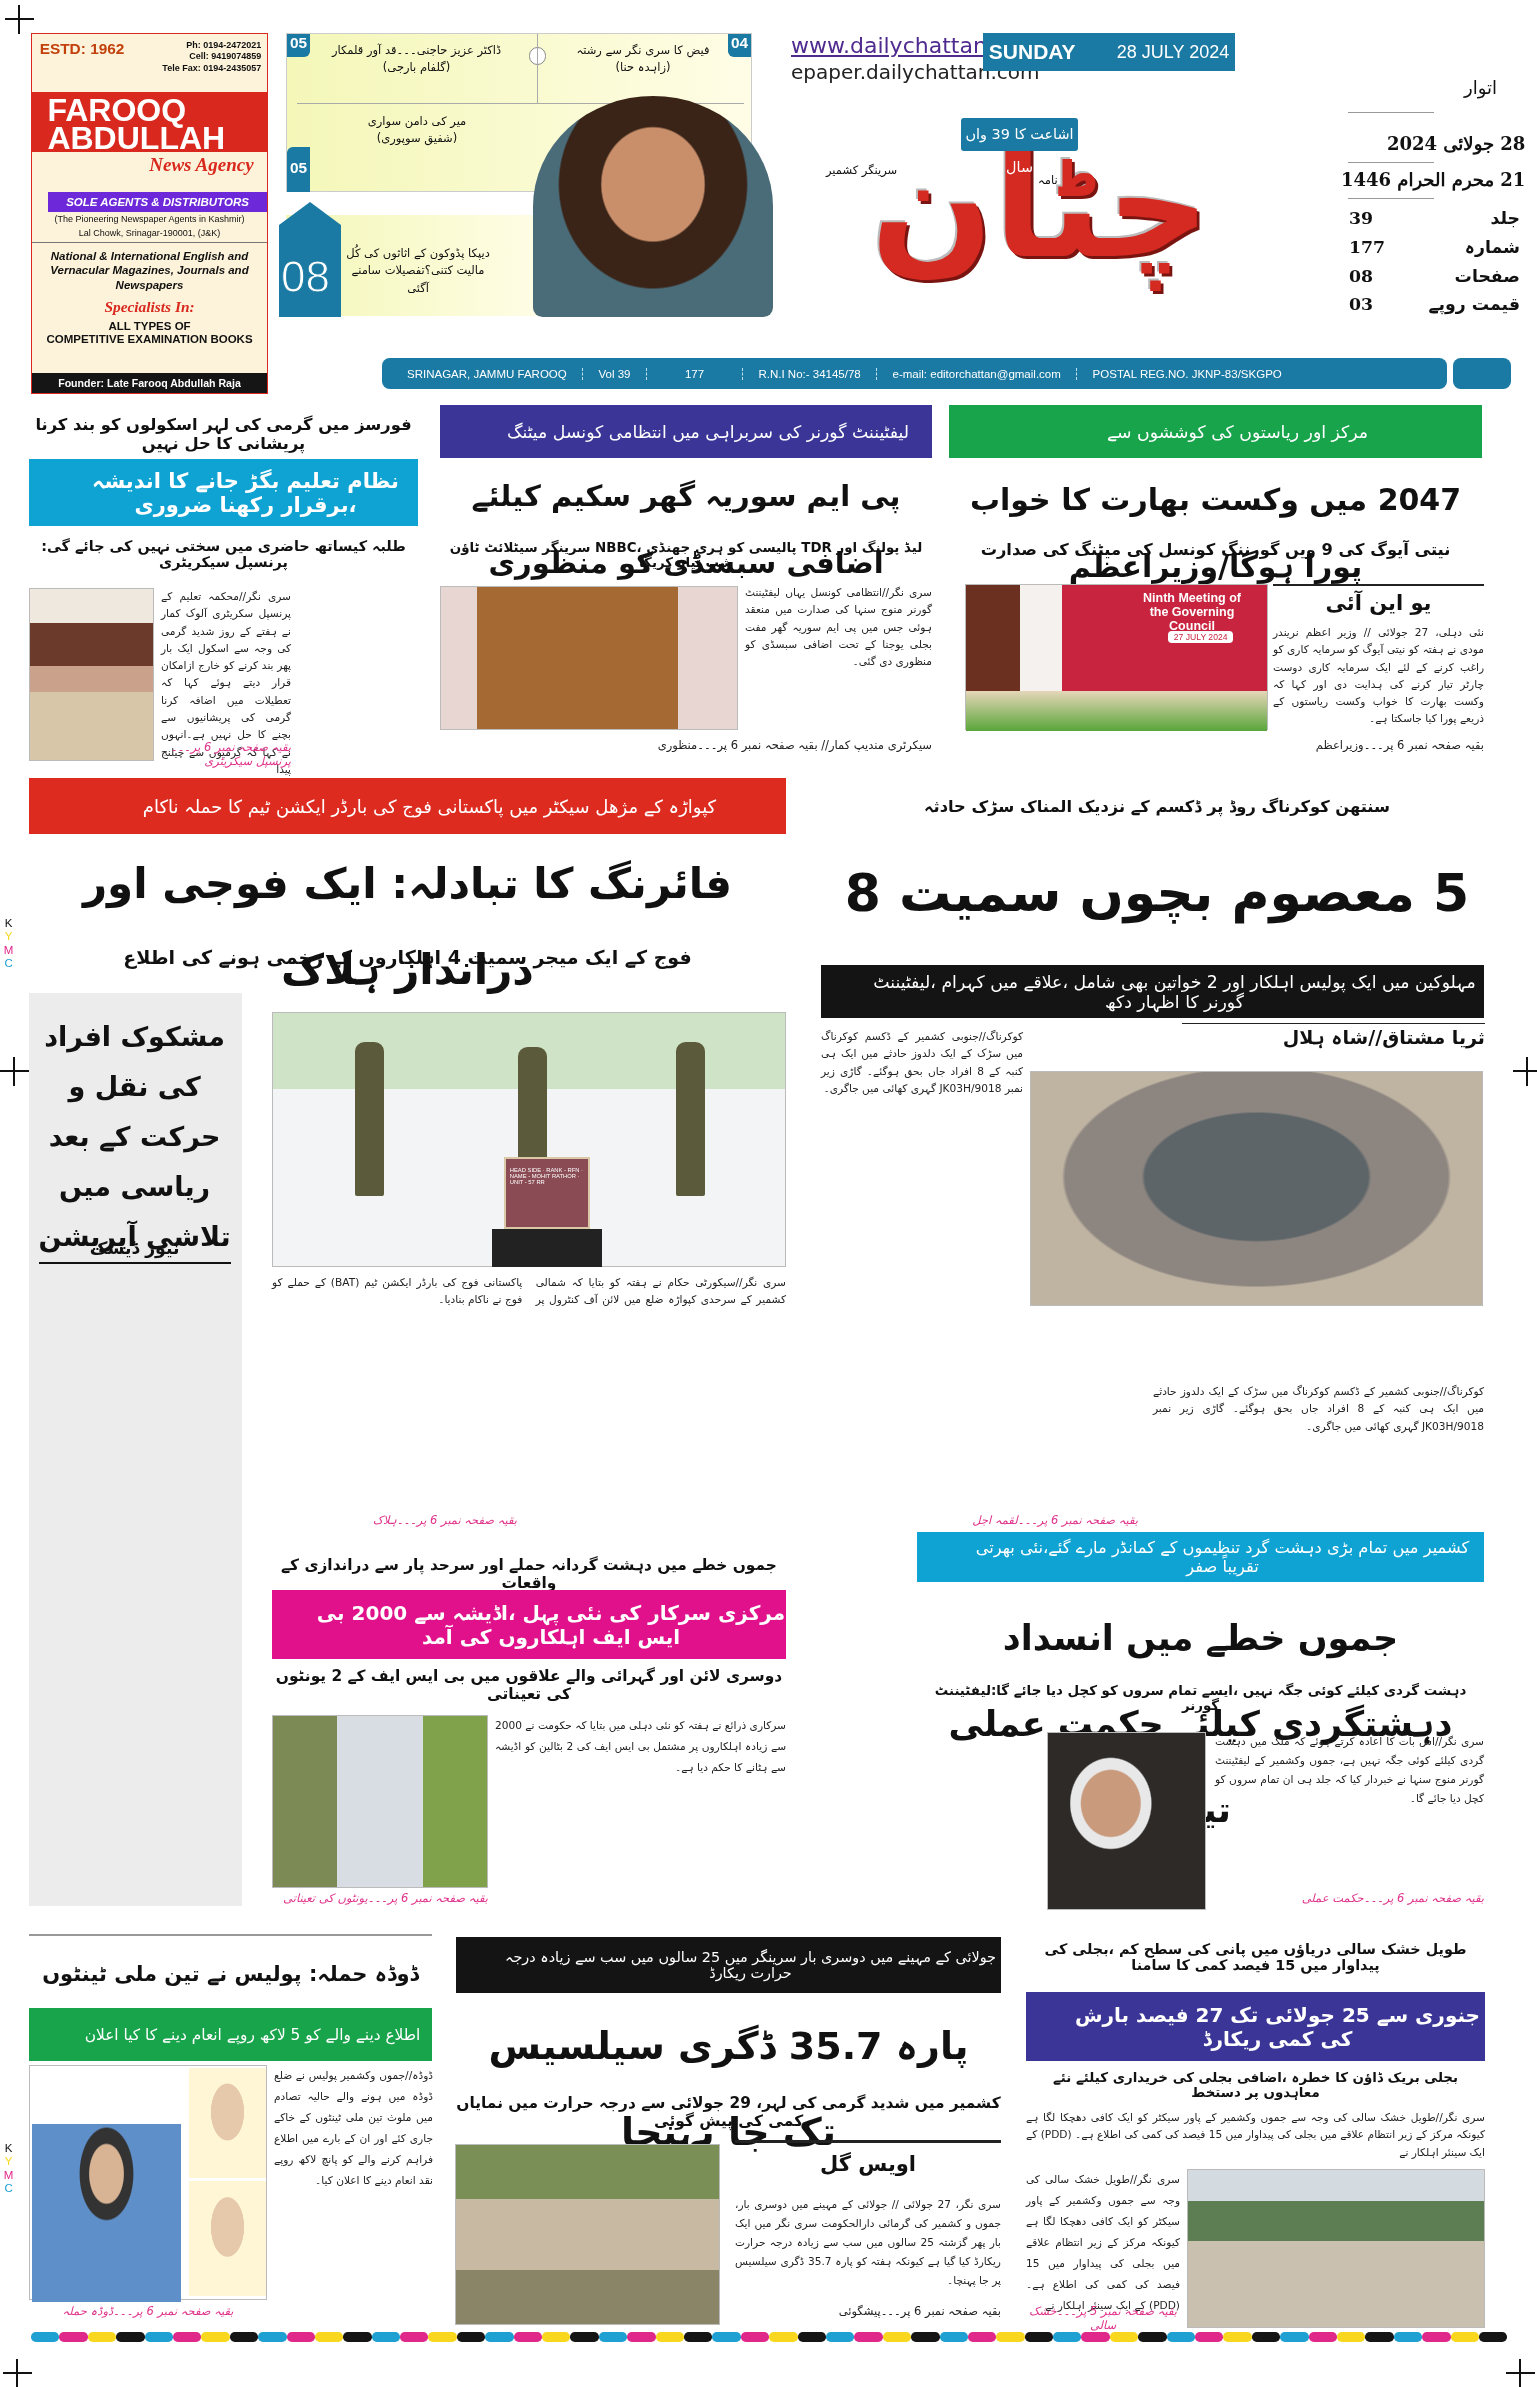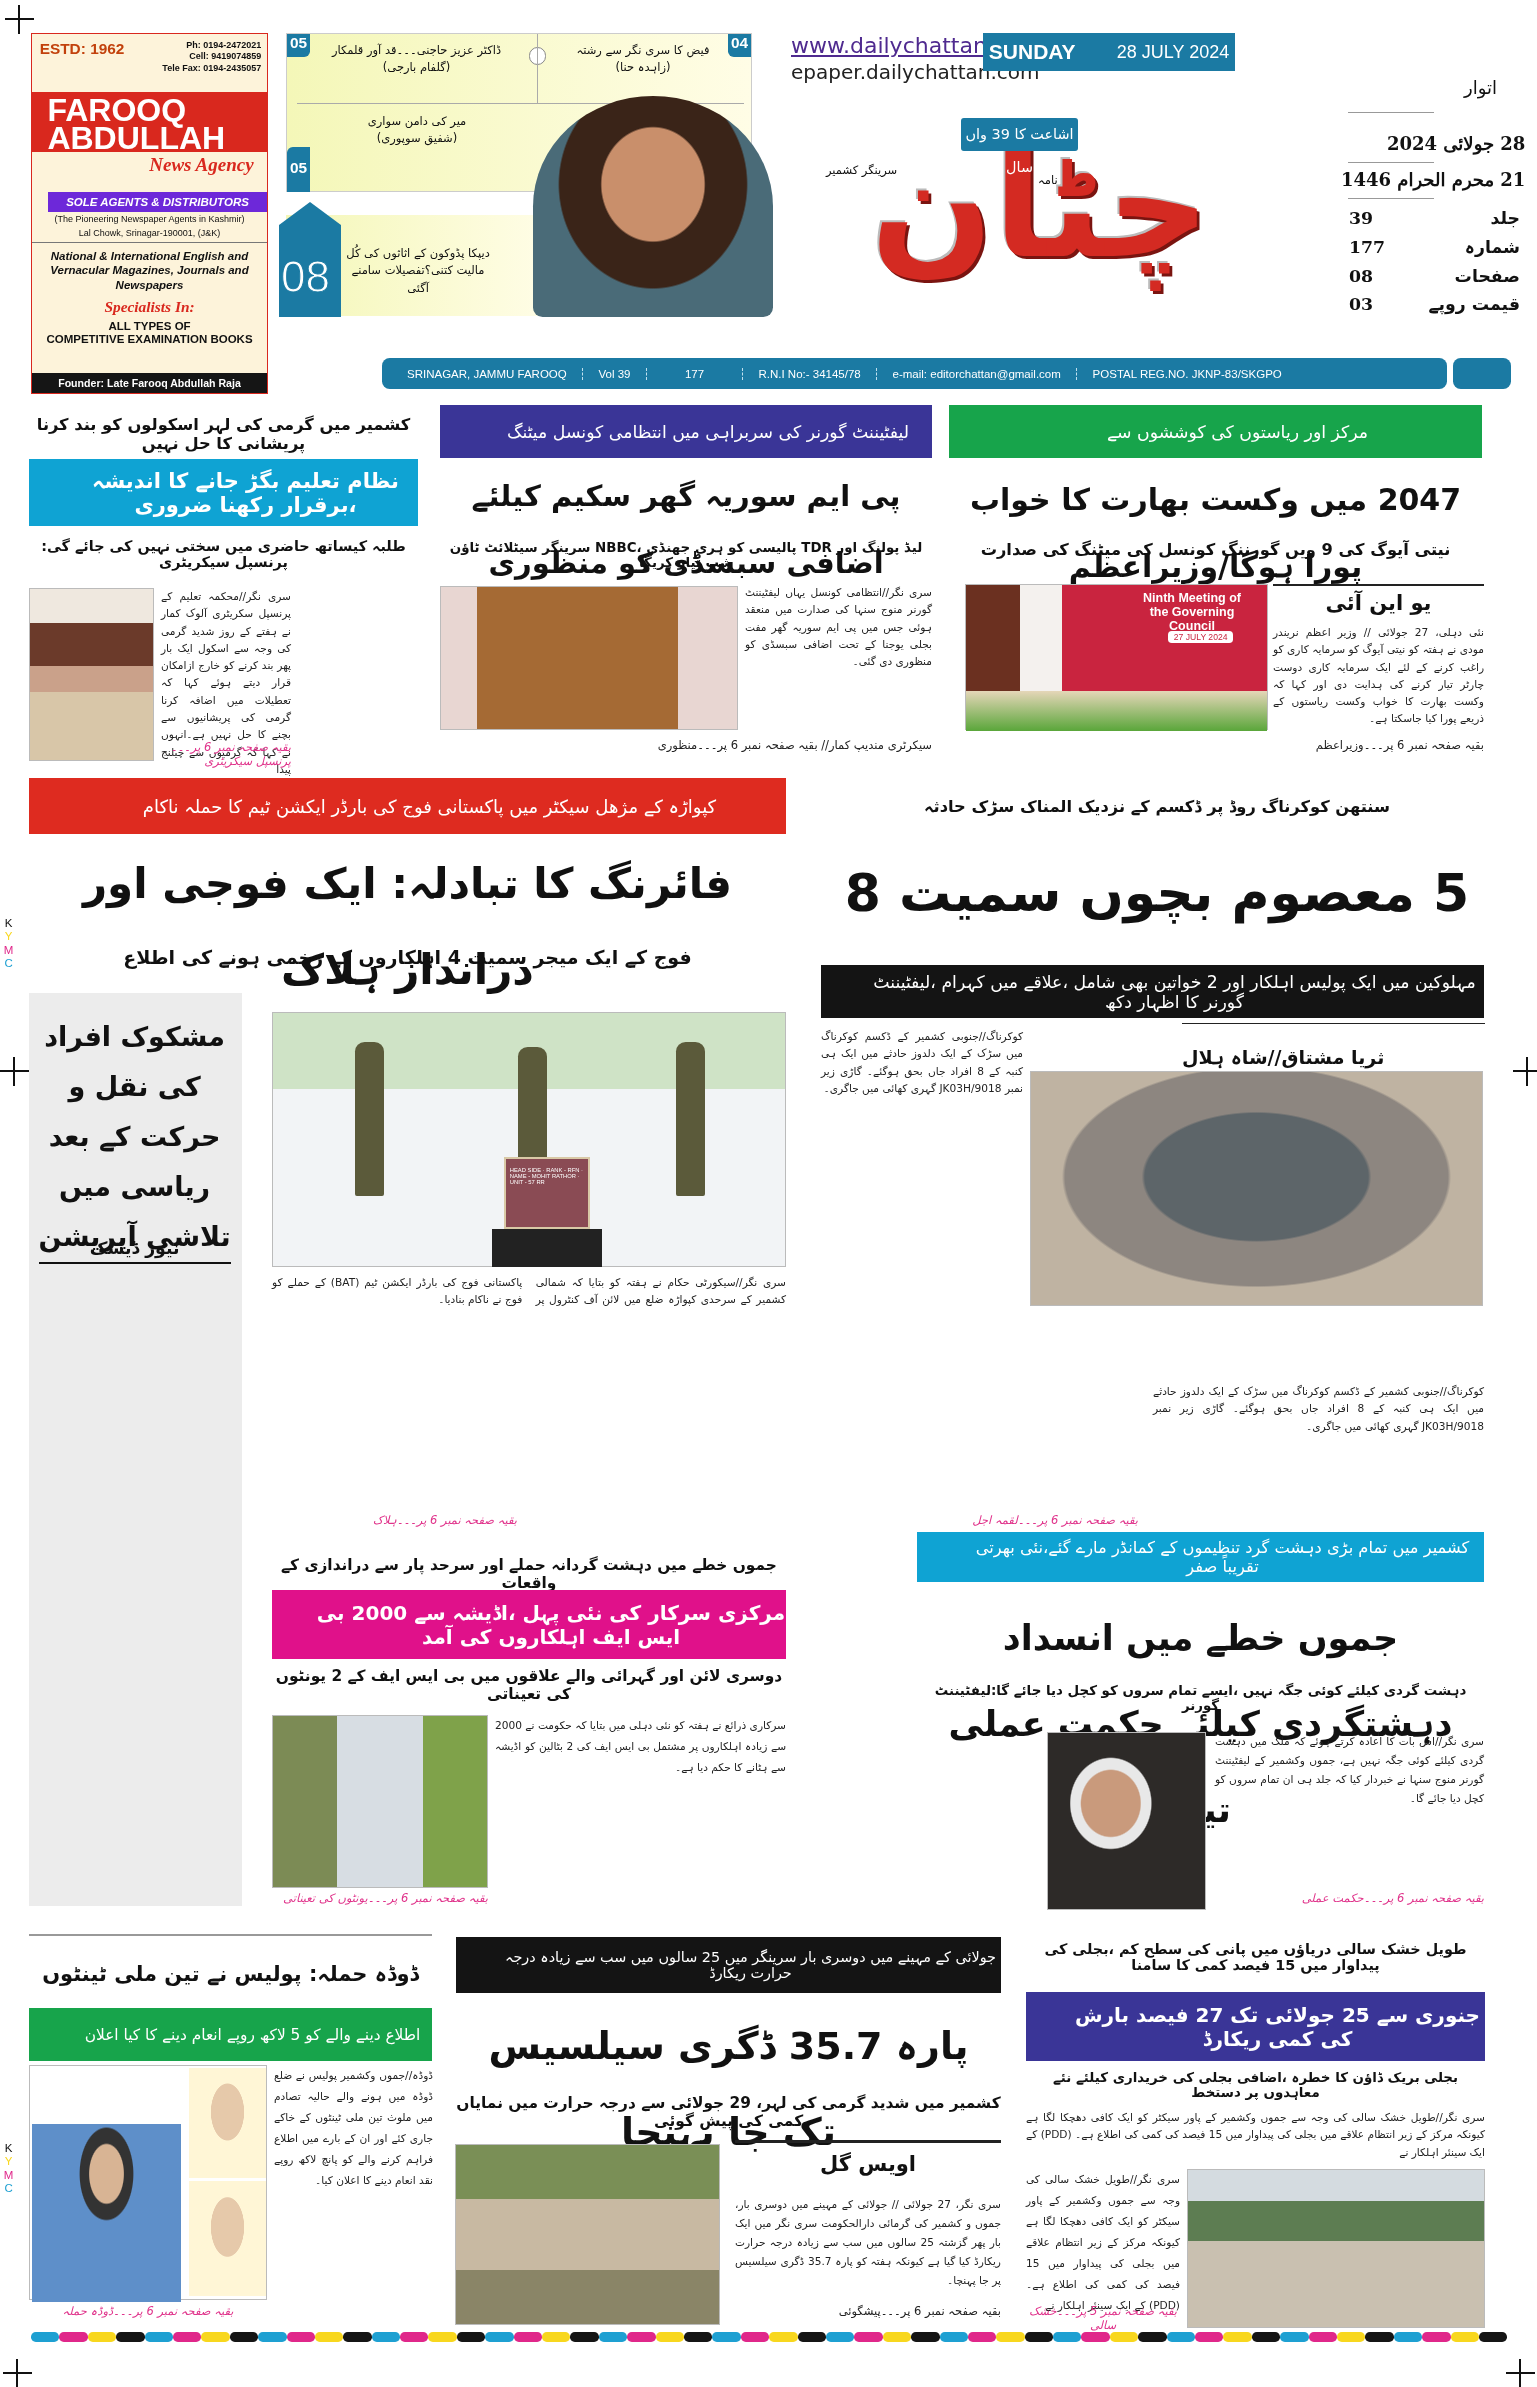--- a/index.html
+++ b/index.html
@@ -185,21 +185,21 @@
     <span>SRINAGAR, JAMMU FAROOQ</span>
     <span>Vol 39</span>
     <span style="padding:0 38px;">177</span>
     <span>R.N.I No:- 34145/78</span>
     <span>e-mail: editorchattan@gmail.com</span>
     <span>POSTAL REG.NO. JKNP-83/SKGPO</span>
   </div>
   <div class="tail"></div>
 </div>
 
-<div class="kicker urdu" style="left:29px; top:415px; width:389px; font-size:16.3px;">کشمیر میں گرمی کی لہر اسکولوں کو بند کرنا پریشانی کا حل نہیں</div>
+<div class="kicker urdu" style="left:29px; top:415px; width:389px; font-size:16.3px;">فورسز میں گرمی کی لہر اسکولوں کو بند کرنا پریشانی کا حل نہیں</div>
 <div class="band urdu" style="left:29px; top:459px; width:389px; height:67px; background:#0fa3d3; font-size:21px; font-weight:bold;">نظام تعلیم بگڑ جانے کا اندیشہ ،برقرار رکھنا ضروری</div>
 <div class="kicker urdu" style="left:29px; top:538px; width:389px; font-size:14.4px;">طلبہ کیساتھ حاضری میں سختی نہیں کی جائے گی: پرنسپل سیکریٹری</div>
 <div class="photo" style="left:29px; top:588px; width:125px; height:173px; background:linear-gradient(#efe8df 0 20%, #6b3a2a 20% 45%, #caa18a 45% 60%, #d8c6a8 60%);"></div>
 <div class="body urdu" style="left:161px; top:588px; width:130px;">سری نگر//محکمہ تعلیم کے پرنسپل سکریٹری آلوک کمار نے ہفتے کے روز شدید گرمی کی وجہ سے اسکول ایک بار پھر بند کرنے کو خارج ازامکان قرار دیتے ہوئے کہا کہ تعطیلات میں اضافہ کرنا گرمی کی پریشانیوں سے بچنے کا حل نہیں ہے۔انہوں نے کہا کہ گرمیوں سے چیلنج پیدا</div>
 <div class="cont urdu" style="left:161px; top:740px; width:130px;">بقیہ صفحہ نمبر 6 پر۔۔۔پرنسپل سیکریٹری</div>
 
 <div class="band urdu" style="left:440px; top:405px; width:492px; height:53px; background:#3a3597;">لیفٹیننٹ گورنر کی سربراہی میں انتظامی کونسل میٹنگ</div>
 <div class="headline urdu" style="left:440px; top:463px; width:492px; font-size:29px; line-height:67px;">پی ایم سوریہ گھر سکیم کیلئے اضافی سبسڈی کو منظوری</div>
 <div class="kicker urdu" style="left:440px; top:540px; width:492px; font-size:13.4px;">لیڈ پولنگ اور TDR پالیسی کو ہری جھنڈی ،NBBC سرینگر سیٹلائٹ ٹاؤن شپ تیار کریگا</div>
 <div class="photo" style="left:440px; top:586px; width:298px; height:144px; background:linear-gradient(90deg, #e8d6d2 0 12%, #a56a34 12% 80%, #e8d6d2 80%);"></div>
@@ -236,21 +236,21 @@
   <div style="position:absolute; left:219px; top:216px; width:110px; height:38px; background:#222;"></div>
 </div>
 <div class="body urdu" style="left:272px; top:1274px; width:514px; column-count:2; column-gap:13.4px; height:240px;">سری نگر//سیکورٹی حکام نے ہفتہ کو بتایا کہ شمالی کشمیر کے سرحدی کپواڑہ ضلع میں لائن آف کنٹرول پر پاکستانی فوج کی بارڈر ایکشن ٹیم (BAT) کے حملے کو فوج نے ناکام بنادیا۔</div>
 <div class="cont urdu" style="left:272px; top:1513px; width:245px; color:#e0338b;">بقیہ صفحہ نمبر 6 پر۔۔۔ہلاک</div>
 
 <div class="kicker urdu" style="left:821px; top:797px; width:672px; font-size:16.3px;">سنتھن کوکرناگ روڈ پر ڈکسم کے نزدیک المناک سڑک حادثہ</div>
 <div class="headline urdu" style="left:821px; top:845px; width:672px; font-size:52px; line-height:96px;">
   <span>5 معصوم بچوں سمیت 8 لقمہ اجل</span>
 </div>
 <div class="band urdu" style="left:821px; top:965px; width:663px; height:53px; background:#141414; font-size:17.3px;">مہلوکین میں ایک پولیس اہلکار اور 2 خواتین بھی شامل ،علاقے میں کہرام ،لیفٹیننٹ گورنر کا اظہار دکھ</div>
-<div class="urdu" style="position:absolute; left:1182px; top:1023px; width:303px; border-top:1.9px solid #222; padding-top:22px; text-align:left; font-size:19px; font-weight:bold;">ثریا مشتاق//شاہ ہلال</div>
+<div class="urdu" style="position:absolute; left:1182px; top:1023px; width:303px; border-top:1.9px solid #222; padding-top:2px; text-align:right; font-size:19px; font-weight:bold;">ثریا مشتاق//شاہ ہلال</div>
 <div class="photo" style="left:1030px; top:1071px; width:453px; height:235px; background:radial-gradient(ellipse at 50% 45%, #5d6569 0 35%, #8d8680 36% 60%, #bfb3a2 61%);"></div>
 <div class="body urdu" style="left:821px; top:1028px; width:202px; height:480px;">کوکرناگ//جنوبی کشمیر کے ڈکسم کوکرناگ میں سڑک کے ایک دلدوز حادثے میں ایک ہی کنبہ کے 8 افراد جاں بحق ہوگئے۔ گاڑی زیر نمبر JK03H/9018 گہری کھائی میں جاگری۔</div>
 <div class="body urdu" style="left:1153px; top:1383px; width:331px; height:125px;">کوکرناگ//جنوبی کشمیر کے ڈکسم کوکرناگ میں سڑک کے ایک دلدوز حادثے میں ایک ہی کنبہ کے 8 افراد جاں بحق ہوگئے۔ گاڑی زیر نمبر JK03H/9018 گہری کھائی میں جاگری۔</div>
 <div class="cont urdu" style="left:821px; top:1513px; width:317px;">بقیہ صفحہ نمبر 6 پر۔۔۔لقمہ اجل</div>
 
 <div class="kicker urdu" style="left:272px; top:1556px; width:514px; font-size:15.4px;">جموں خطے میں دہشت گردانہ حملے اور سرحد پار سے دراندازی کے واقعات</div>
 <div class="band urdu" style="left:272px; top:1590px; width:514px; height:69px; background:#e0118a; font-size:20px; font-weight:bold;">مرکزی سرکار کی نئی پہل ،اڈیشہ سے 2000 بی ایس ایف اہلکاروں کی آمد</div>
 <div class="kicker urdu" style="left:272px; top:1667px; width:514px; font-size:15.4px;">دوسری لائن اور گہرائی والے علاقوں میں بی ایس ایف کے 2 یونٹوں کی تعیناتی</div>
 <div class="photo" style="left:272px; top:1715px; width:216px; height:173px; background:linear-gradient(90deg, #7c8b55 0 30%, #d7dde3 30% 70%, #7fa24a 70%);"></div>
 <div class="body urdu" style="left:495px; top:1715px; width:291px; font-size:10.6px; line-height:21px;">سرکاری ذرائع نے ہفتہ کو نئی دہلی میں بتایا کہ حکومت نے 2000 سے زیادہ اہلکاروں پر مشتمل بی ایس ایف کی 2 بٹالین کو اڈیشہ سے ہٹانے کا حکم دیا ہے۔</div>

